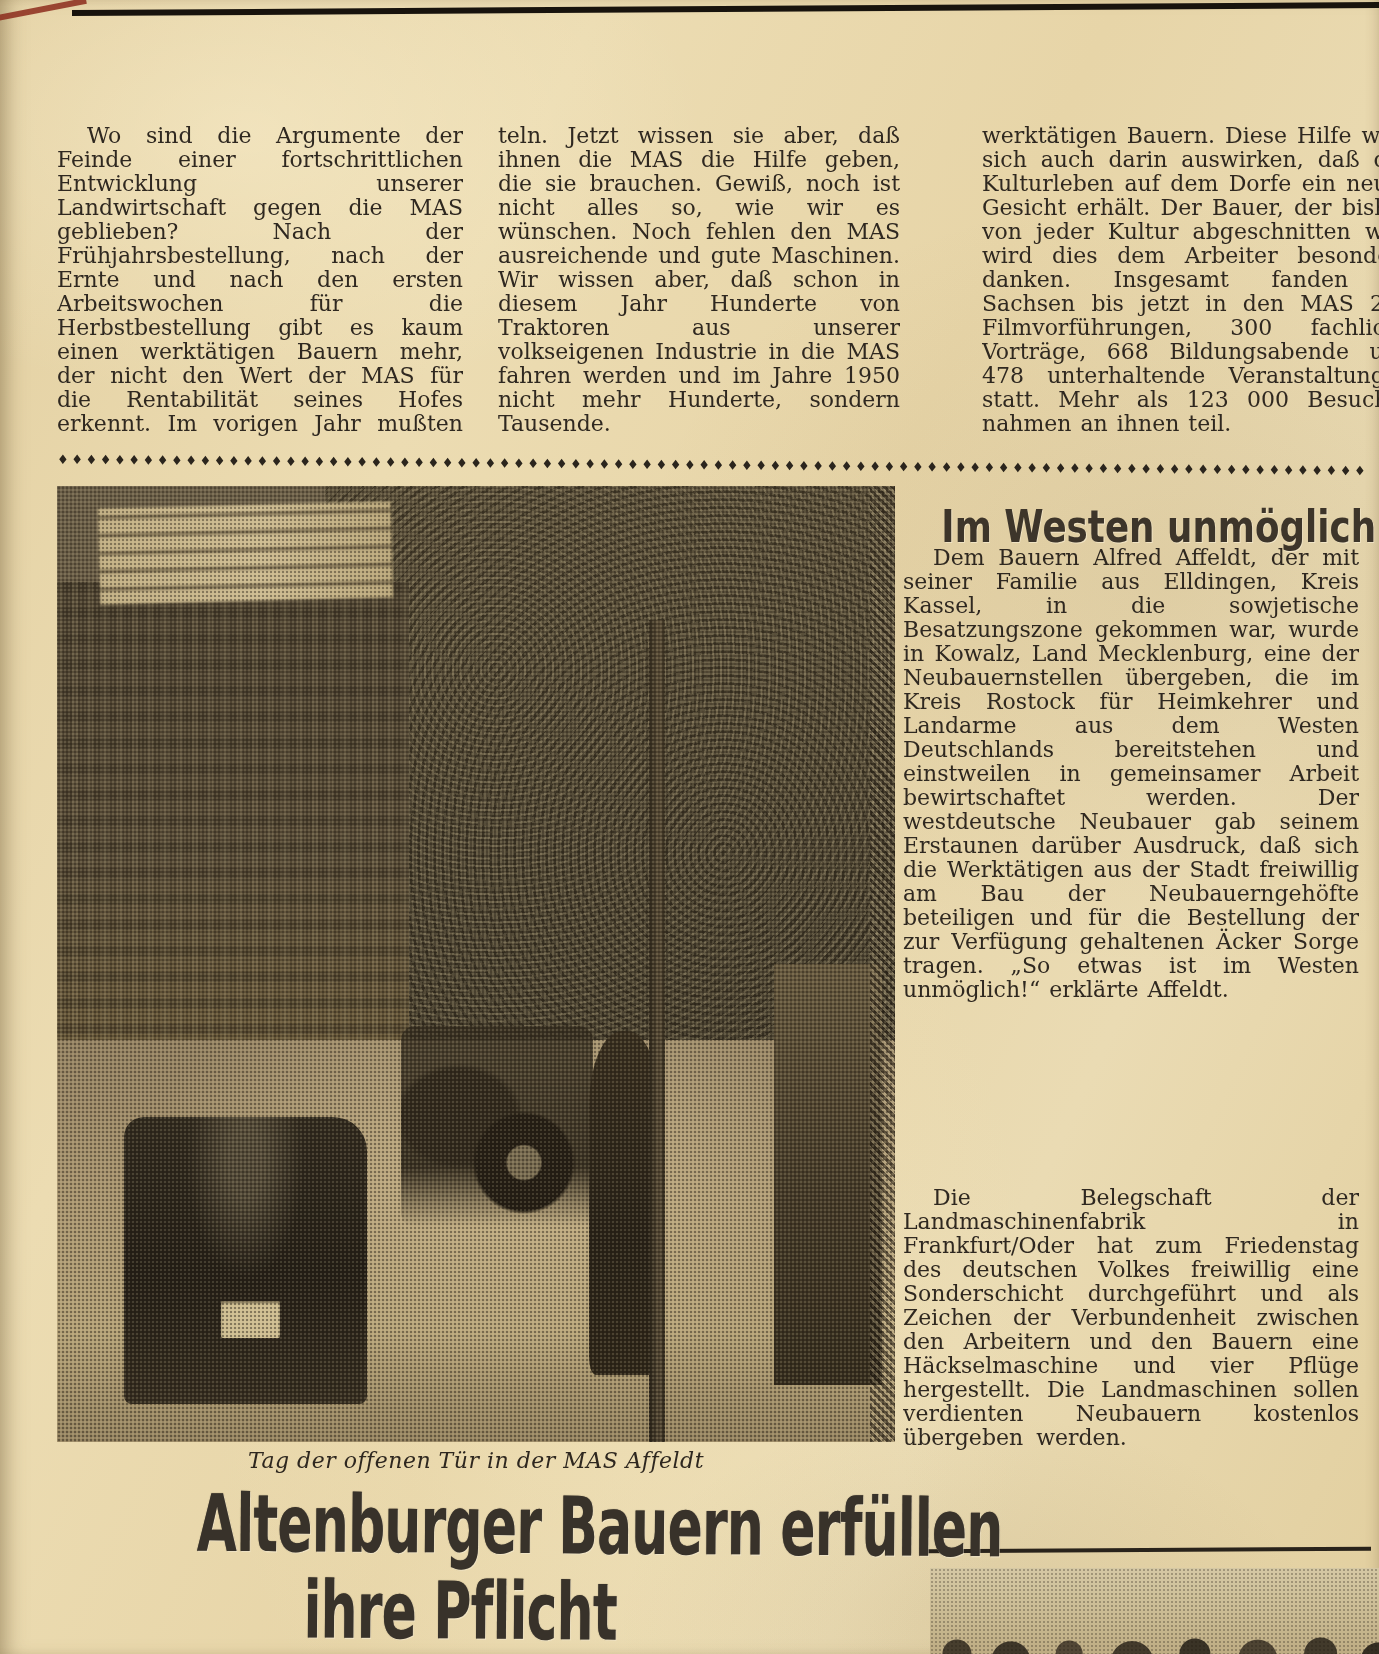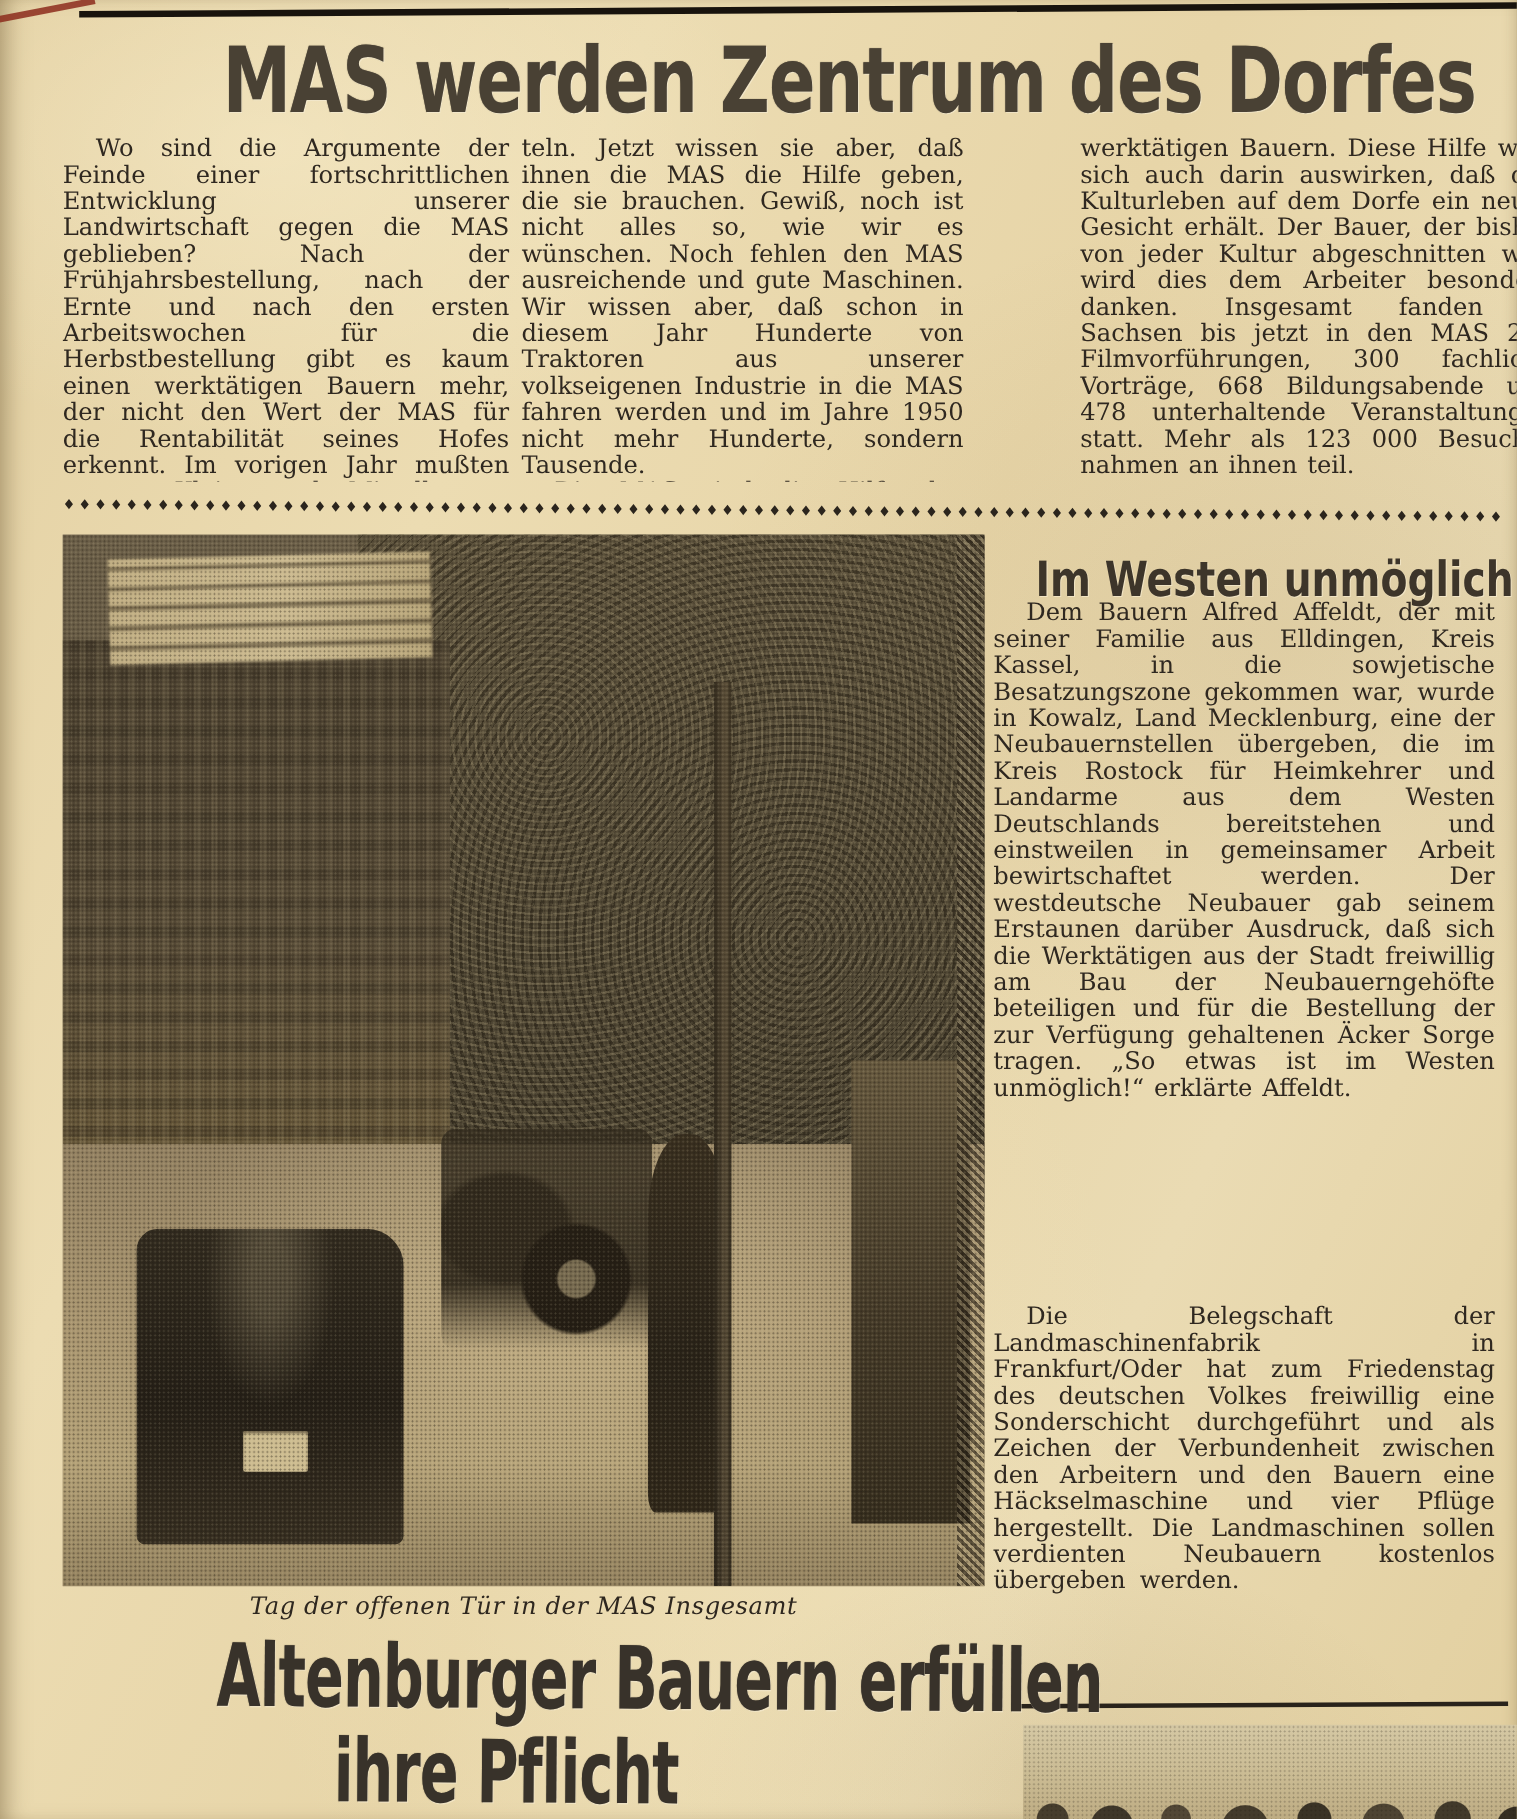--- a/index.html
+++ b/index.html
@@ -25,21 +25,21 @@
     text-align:center; font-family:"DejaVu Sans", sans-serif; font-weight:bold;
     font-size:78px; line-height:92px; color:#494134; letter-spacing:-1px;
     text-shadow:1px 1px 0 rgba(255,248,225,0.55), 0 0 1px rgba(60,50,38,0.8);}
   .main-headline .cn{transform:scale(0.80,1.06);}
 
   .body-text{position:absolute; overflow:hidden; text-align:justify;
     font-size:22px; line-height:24px; word-spacing:2px; color:#2f2820;}
   .body-text p{margin:0;}
   .body-text p.ind{text-indent:30px;}
   .col1{left:57px;  top:124px; width:406px; height:314px;}
-  .col2{left:474px; top:124px; width:402px; height:314px;}
+  .col2{left:498px; top:124px; width:402px; height:314px;}
   .col3{left:938px; top:124px; width:430px; height:314px;margin-left:44px;}
 
   .diamond-divider{position:absolute; left:57px; top:452px; width:1310px; height:22px;
     font-size:13px; letter-spacing:2.6px; color:#2b251d; white-space:nowrap; overflow:hidden;
     transform:rotate(0.5deg); transform-origin:left top;}
 
   
   .photo{position:absolute; left:57px; top:486px; width:838px; height:956px; overflow:hidden;
     background:linear-gradient(180deg,#5e5442 0%,#544a39 30%,#6e6148 52%,#9b8a6a 64%,#a5946f 80%,#8d7c5d 100%);}
   .photo > div{position:absolute;}
@@ -128,21 +128,20 @@
   .bottom-headline .cn{transform:scale(0.72,1.10);}
 </style>
 </head>
 <body>
 
 <div class="page">
 
   <div class="top-rule"></div>
   <div class="red-mark"></div>
 
-  <h1 class="main-headline"><span class="cn">MAS werden Zentrum des Dorfes</span></h1>
 
   <div class="body-text col1">
     <p class="ind">Wo sind die Argumente der Feinde einer fortschrittlichen Entwicklung unserer Landwirtschaft gegen die MAS geblieben? Nach der Frühjahrsbestellung, nach der Ernte und nach den ersten Arbeitswochen für die Herbstbestellung gibt es kaum einen werktätigen Bauern mehr, der nicht den Wert der MAS für die Rentabilität seines Hofes erkennt. Im vorigen Jahr mußten unsere Klein- und Mittelbauern noch vielfach beim Großbauern um eine Maschine bet-</p>
   </div>
   <div class="body-text col2">
     <p>teln. Jetzt wissen sie aber, daß ihnen die MAS die Hilfe geben, die sie brauchen. Gewiß, noch ist nicht alles so, wie wir es wünschen. Noch fehlen den MAS ausreichende und gute Maschinen. Wir wissen aber, daß schon in diesem Jahr Hunderte von Traktoren aus unserer volkseigenen Industrie in die MAS fahren werden und im Jahre 1950 nicht mehr Hunderte, sondern Tausende.</p>
     <p class="ind">Die MAS sind die Hilfe des Staates und der Arbeiterschaft für die</p>
   </div>
   <div class="body-text col3">
     <p>werktätigen Bauern. Diese Hilfe wird sich auch darin auswirken, daß das Kulturleben auf dem Dorfe ein neues Gesicht erhält. Der Bauer, der bisher von jeder Kultur abgeschnitten war, wird dies dem Arbeiter besonders danken. Insgesamt fanden in Sachsen bis jetzt in den MAS 264 Filmvorführungen, 300 fachliche Vorträge, 668 Bildungsabende und 478 unterhaltende Veranstaltungen statt. Mehr als 123 000 Besucher nahmen an ihnen teil.</p>
@@ -158,21 +157,21 @@
     <div class="ph-shed"></div>
     <div class="ph-tractor"></div>
     <div class="ph-car">
       <div class="ph-plate" style="position:absolute;"></div>
     </div>
     <div class="ph-person"></div>
     <div class="ph-pole"></div>
     <div class="ph-edge"></div>
   </figure>
 
-  <div class="caption">Tag der offenen Tür in der MAS Insgesamt</div>
+  <div class="caption">Tag der offenen Tür in der MAS Affeldt</div>
 
   <h2 class="side-head head-west"><span class="cn">Im Westen unmöglich</span></h2>
   <div class="body-text side-body1">
     <p class="ind">Dem Bauern Alfred Affeldt, der mit seiner Familie aus Elldingen, Kreis Kassel, in die sowjetische Besatzungszone gekommen war, wurde in Kowalz, Land Mecklenburg, eine der Neubauernstellen übergeben, die im Kreis Rostock für Heimkehrer und Landarme aus dem Westen Deutschlands bereitstehen und einstweilen in gemeinsamer Arbeit bewirtschaftet werden. Der westdeutsche Neubauer gab seinem Erstaunen darüber Ausdruck, daß sich die Werktätigen aus der Stadt freiwillig am Bau der Neubauerngehöfte beteiligen und für die Bestellung der zur Verfügung gehaltenen Äcker Sorge tragen. „So etwas ist im Westen unmöglich!“ erklärte Affeldt.</p>
   </div>
 
   <div class="body-text side-body2">
     <p class="ind">Die Belegschaft der Landmaschinenfabrik in Frankfurt/Oder hat zum Friedenstag des deutschen Volkes freiwillig eine Sonderschicht durchgeführt und als Zeichen der Verbundenheit zwischen den Arbeitern und den Bauern eine Häckselmaschine und vier Pflüge hergestellt. Die Landmaschinen sollen verdienten Neubauern kostenlos übergeben werden.</p>
   </div>
 

